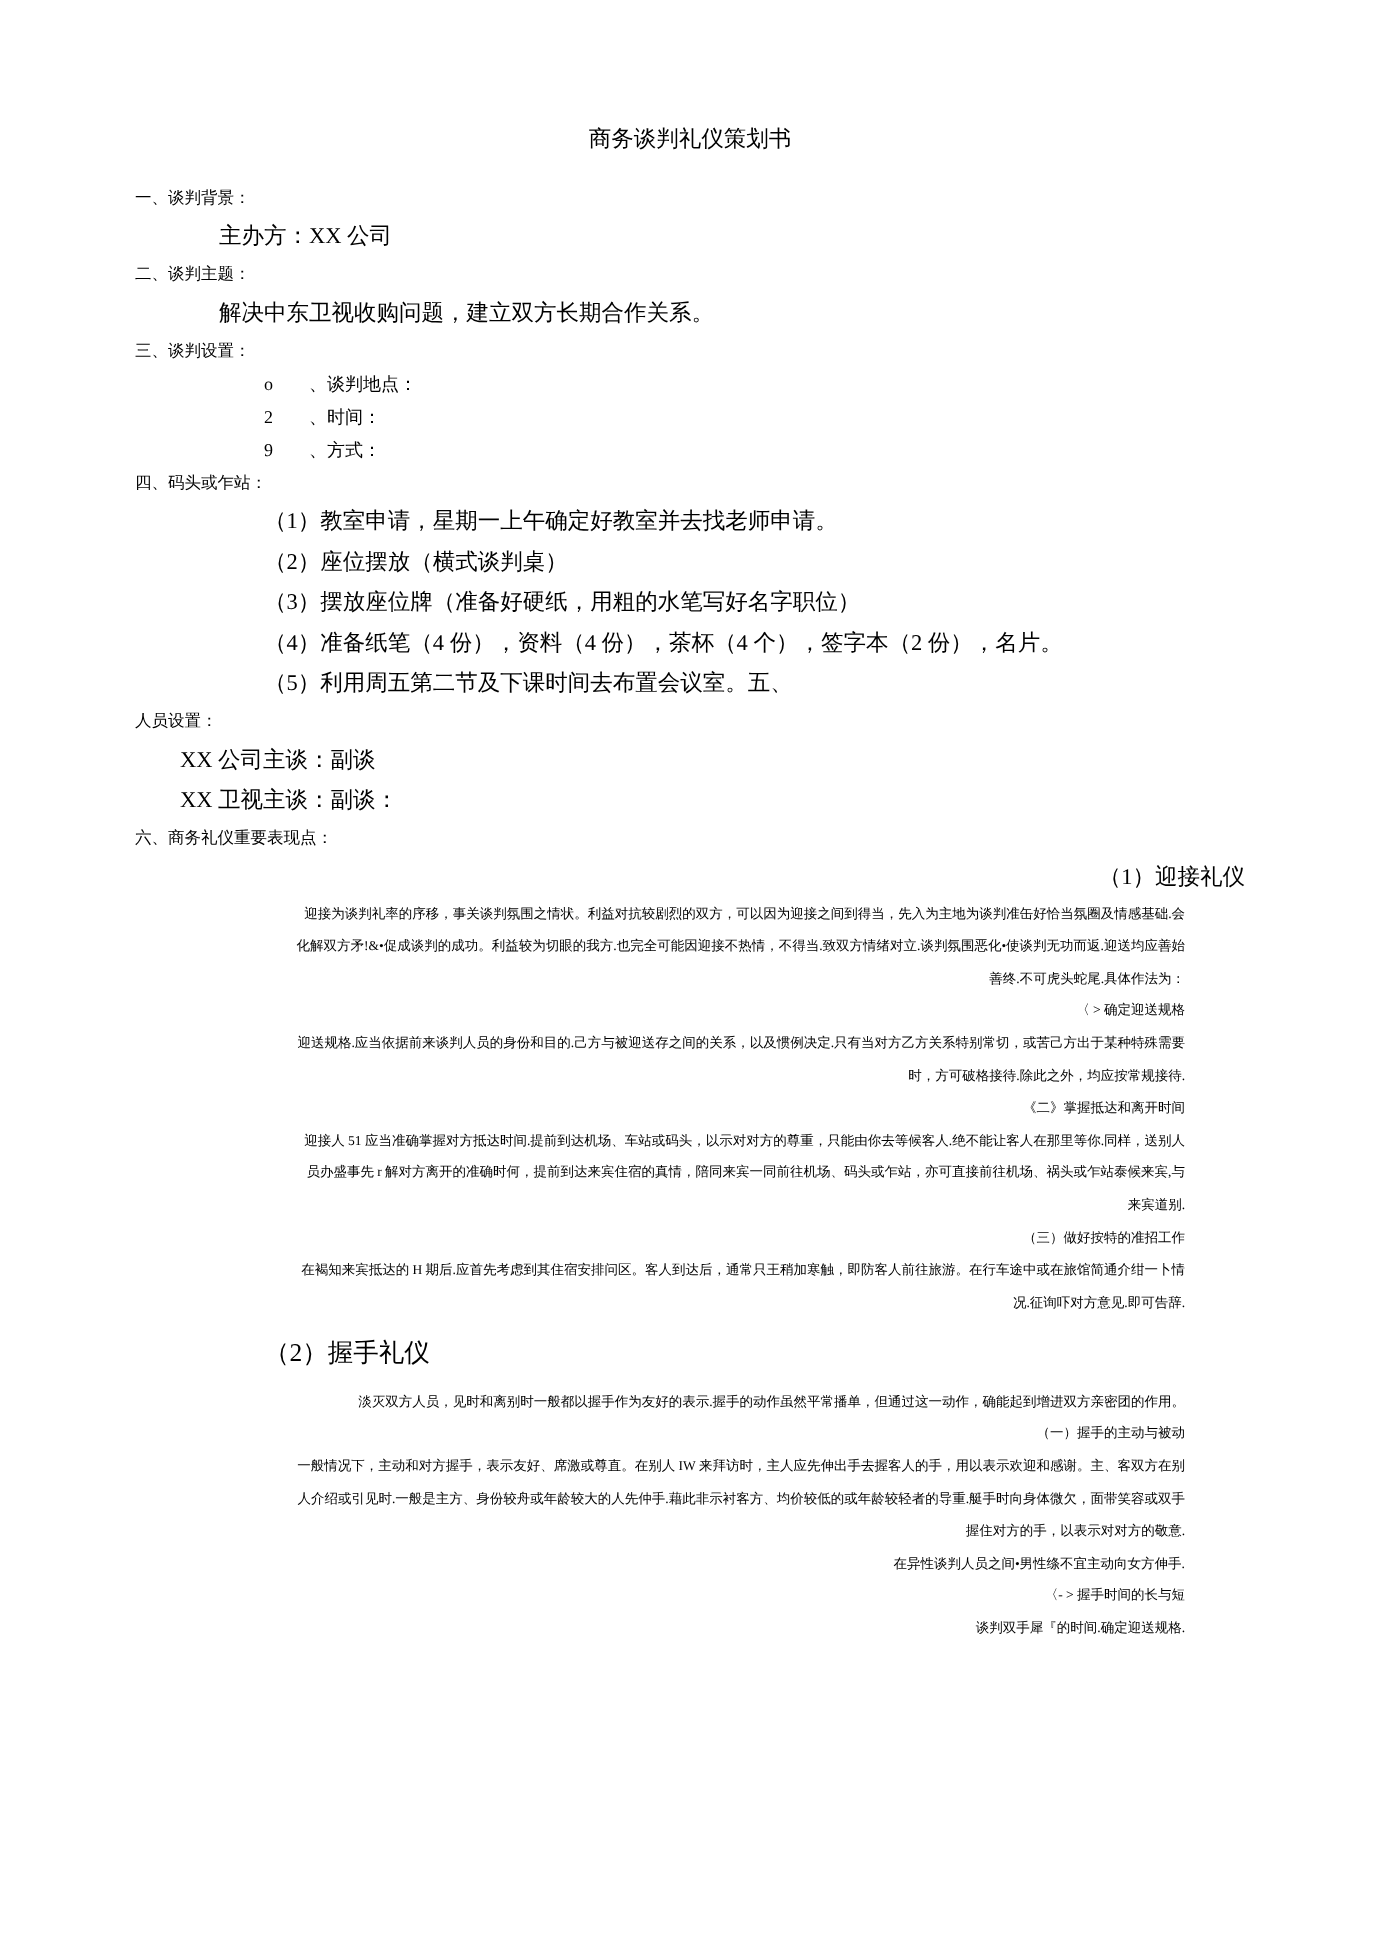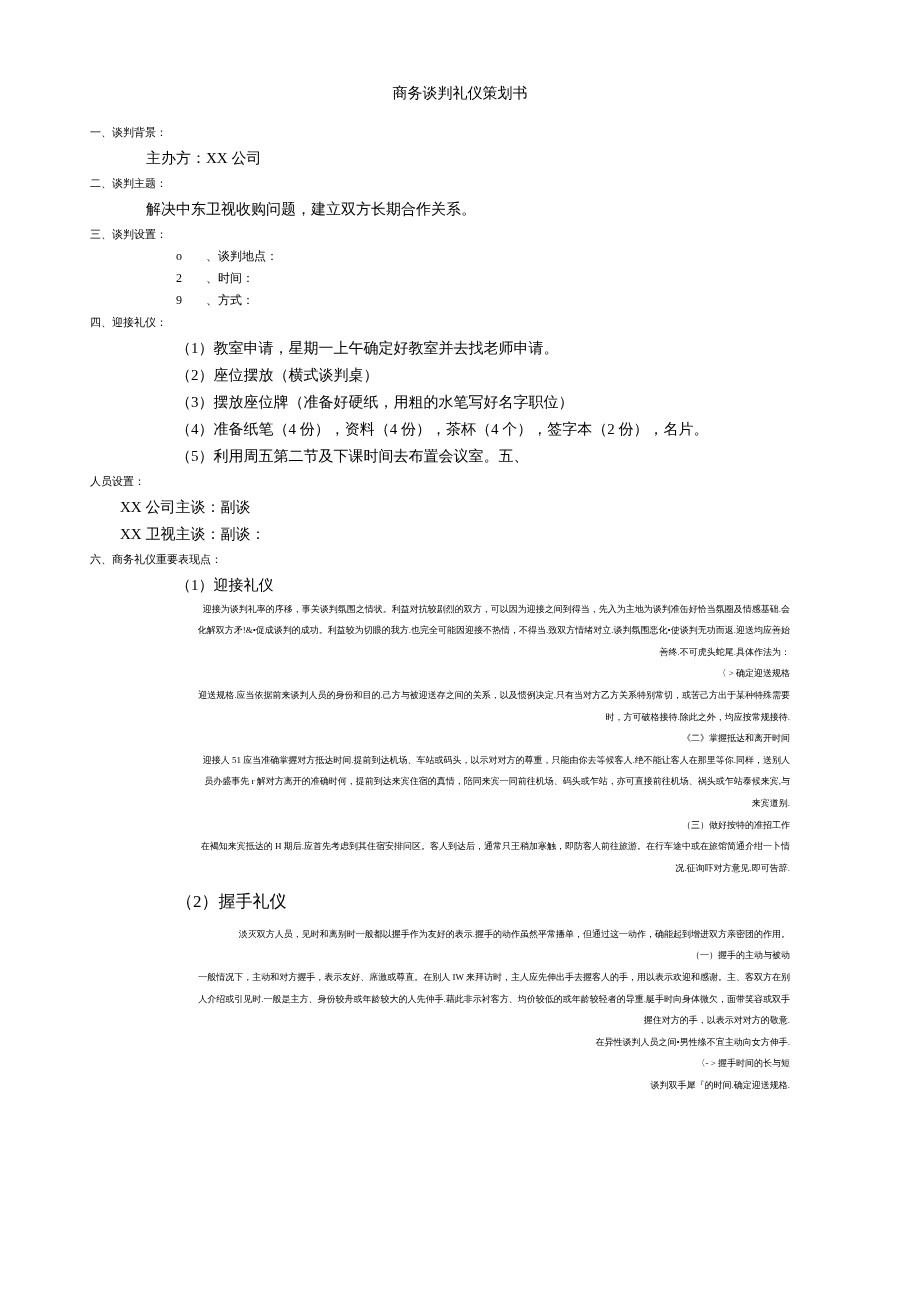--- a/index.html
+++ b/index.html
@@ -17,21 +17,21 @@
       text-align: center;
       font-size: 15px;
       margin-bottom: 16px;
     }
     .section-heading {
       font-size: 11px;
       margin: 2px 0;
     }
     .indent-1 { padding-left: 56px; }
     .indent-2 { padding-left: 86px; }
-    .indent-2b { padding-left: 86px; }
+    .indent-2b { padding-left: 86px; text-align: right; }
     .indent-0b { padding-left: 30px; }
     .small { font-size: 9px; line-height: 2.4; padding-left: 106px; padding-right: 40px; text-align: right; }
     .small-sub { font-size: 17px; padding-left: 86px; margin: 8px 0 6px 0; }
     .two-col { display: flex; }
     .two-col > div:first-child { flex: 1; }
     .two-col > div:last-child { flex: 1; }
     .numline { display: flex; padding-left: 86px; font-size: 12px; }
     .numline .num { width: 30px; }
   </style>
 </head>
@@ -54,21 +54,21 @@
 </div>
 <div class="numline">
   <span class="num">2</span>
   <span>、时间：</span>
 </div>
 <div class="numline">
   <span class="num">9</span>
   <span>、方式：</span>
 </div>
 
-<div class="section-heading">四、迎接礼仪：</div>
+<div class="section-heading">四、码头或乍站：</div>
 <div class="indent-2">（1）教室申请，星期一上午确定好教室并去找老师申请。</div>
 <div class="indent-2">（2）座位摆放（横式谈判桌）</div>
 <div class="indent-2">（3）摆放座位牌（准备好硬纸，用粗的水笔写好名字职位）</div>
 <div class="indent-2">（4）准备纸笔（4 份），资料（4 份），茶杯（4 个），签字本（2 份），名片。</div>
 <div class="indent-2">（5）利用周五第二节及下课时间去布置会议室。五、</div>
 
 <div class="section-heading">人员设置：</div>
 <div class="indent-0b">XX 公司主谈：副谈</div>
 <div class="indent-0b">XX 卫视主谈：副谈：</div>
 

